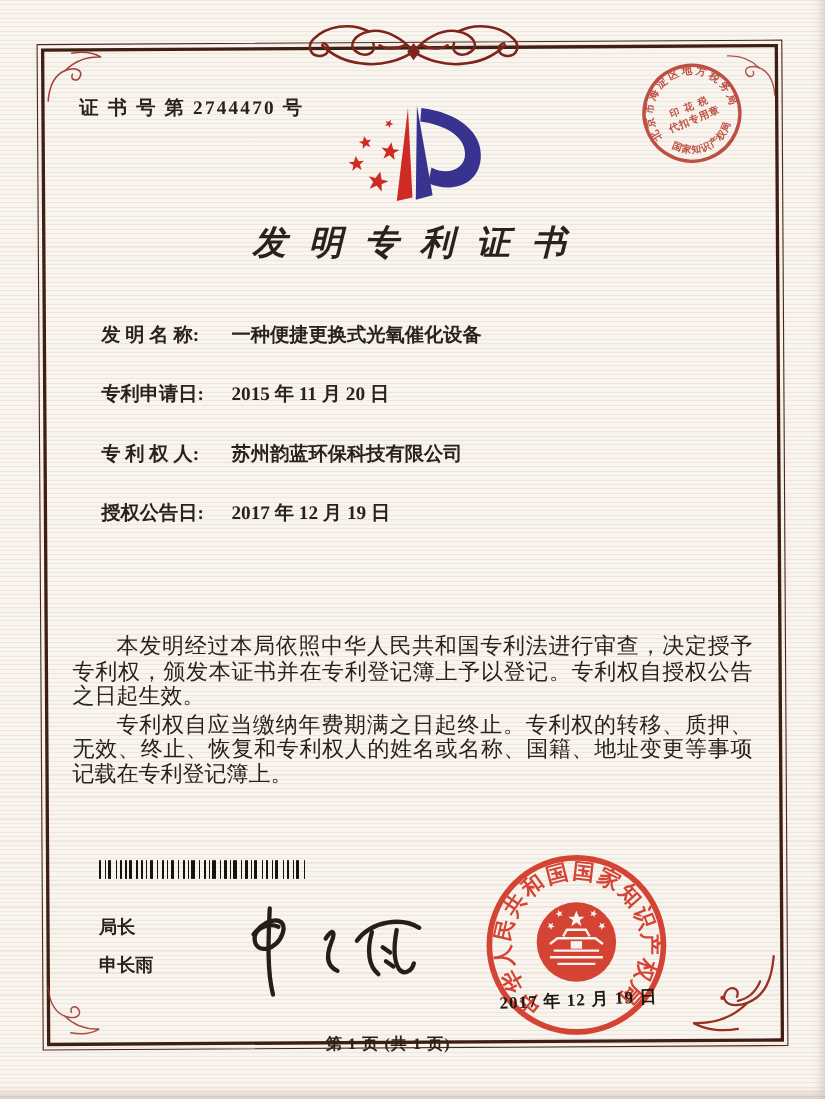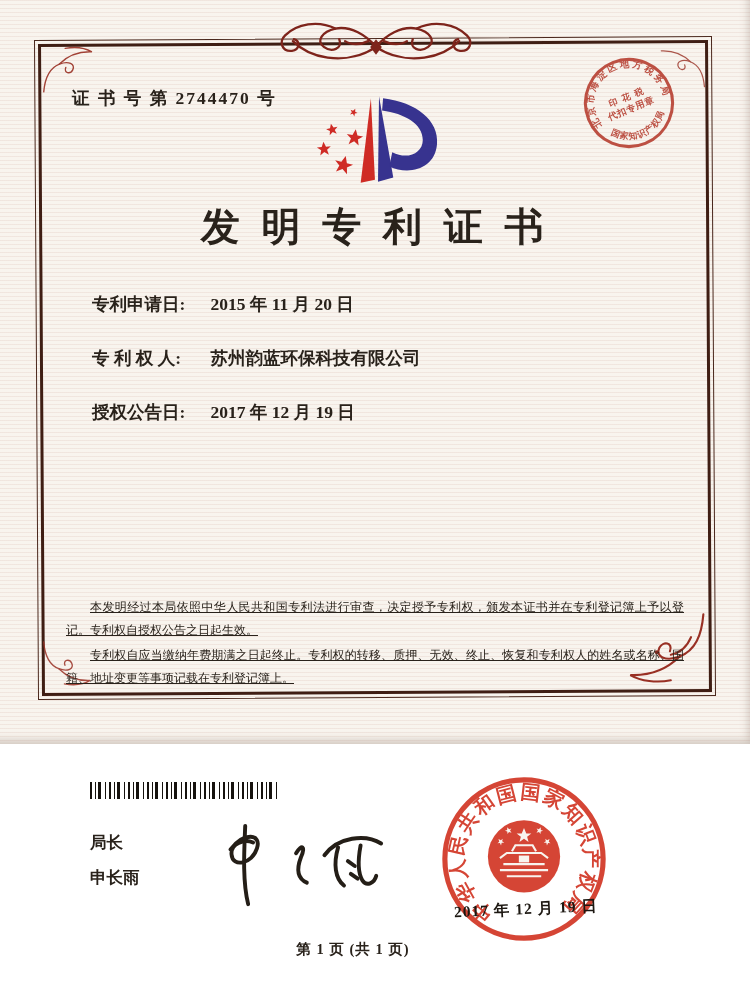--- a/index.html
+++ b/index.html
@@ -1,45 +1,45 @@
 <!DOCTYPE html>
 <html><head>
 <meta charset="utf-8">
 <style>
   html,body{margin:0;padding:0;}
   body{width:750px;height:1007px;overflow:hidden;
        font-family:"Liberation Serif","DejaVu Serif",serif;color:#29221b;}
-  .paper{position:relative;width:750px;height:744px;
+  .paper{position:relative;width:750px;height:999px;
     background-color:#f8f4ee;
     background-image:
       repeating-linear-gradient(180deg, rgba(213,178,168,0.22) 0px, rgba(213,178,168,0.22) 1px, rgba(255,255,255,0) 1px, rgba(255,255,255,0) 4px);
     box-shadow: inset -7px -9px 10px -6px rgba(95,65,52,0.28);
   }
   .frame{position:absolute;left:36px;top:38px;right:36px;bottom:46px;
     border:1px solid #4a281d; transform:rotate(-0.35deg); z-index:1;}
   .frame::before{content:"";position:absolute;inset:3px;border:3px solid #3f1e14;}
   .ornament-top{position:absolute;left:258px;top:16px;width:236px;height:58px;z-index:4;}
   .corner{position:absolute;z-index:3;}
   .corner.br{right:44px;bottom:54px;width:88px;height:88px;}
   .corner.tl{left:42px;top:42px;width:58px;height:58px;transform:scale(-1,-1);opacity:.9;}
   .corner.tr{right:44px;top:42px;width:52px;height:52px;transform:scale(1,-1);opacity:.8;}
   .corner.bl{left:42px;bottom:54px;width:56px;height:56px;transform:scale(-1,1);opacity:.85;}
   .cert-no{position:absolute;left:72px;top:86px;font-size:17.5px;font-weight:bold;
     letter-spacing:2px;z-index:5;}
   .tax-stamp{position:absolute;left:578px;top:52px;width:102px;height:102px;
     transform:rotate(-22deg);z-index:6;}
   .logo{position:absolute;left:296px;top:86px;width:164px;height:114px;z-index:5;}
   .title{position:absolute;left:0;top:200px;width:100%;margin:0;text-align:center;
-    font-size:39px;font-weight:bold;letter-spacing:6px;z-index:5;}
+    font-size:31px;font-weight:bold;letter-spacing:6px;z-index:5;font-style:italic;}
   .fields{position:absolute;left:92px;top:292px;width:580px;z-index:5;}
   .field{height:20px;margin-bottom:34px;font-size:17.5px;font-weight:bold;white-space:nowrap;}
   .flabel{display:inline-block;min-width:108px;}
   .fvalue{margin-left:6px;}
-  .body-text{position:absolute;left:66px;top:596px;width:618px;z-index:5;
-    font-size:12px;line-height:22.5px;text-align:justify;text-decoration:underline;}
+  .body-text{position:absolute;left:66px;top:577px;width:618px;z-index:5;
+    font-size:20px;line-height:22.5px;text-align:justify;}
   .body-text p{margin:0 0 3px 0;text-indent:2em;font-weight:500;}
   .barcode{position:absolute;left:90px;top:782px;width:190px;height:17px;z-index:5;
     background:repeating-linear-gradient(90deg,#16120e 0 2px,transparent 2px 5px,#16120e 5px 6px,transparent 6px 8px,#16120e 8px 11px,transparent 11px 15px,#16120e 15px 16px,transparent 16px 19px);}
   .director{position:absolute;left:90px;top:832px;z-index:5;font-size:16.5px;font-weight:bold;}
   .director div{margin-bottom:13px;}
   .signature{position:absolute;left:200px;top:822px;width:198px;height:88px;z-index:7;}
   .seal{position:absolute;left:438px;top:773px;width:172px;height:172px;z-index:6;opacity:.93;}
   .seal-date{position:absolute;left:454px;top:899px;z-index:7;font-size:15.5px;font-weight:bold;
     letter-spacing:1px;color:#1c1711;transform:rotate(-2.5deg);white-space:nowrap;}
   .footer-page{position:absolute;left:0;top:940px;width:100%;text-align:center;
@@ -128,20 +128,24 @@
     </g>
     <g fill="#37338f">
       <path d="M81,10 L80,94 L95,90 Z"></path>
       <path d="M85,12 C118,16 140,34 138,57 C136,82 110,88 91,79 L94,65 C109,73 124,66 124,53 C124,37 106,27 84,24 Z"></path>
     </g>
   </svg>
 
   <h1 class="title">发 明 专 利 证 书</h1>
 
   <div class="fields">
+    <div class="field">
+      <span class="flabel">发 明 名 称:</span>
+      <span class="fvalue">一种便捷更换式光氧催化设备</span>
+    </div>
     <div class="field">
       <span class="flabel">专利申请日:</span>
       <span class="fvalue">2015 年 11 月 20 日</span>
     </div>
     <div class="field">
       <span class="flabel">专 利 权 人:</span>
       <span class="fvalue">苏州韵蓝环保科技有限公司</span>
     </div>
     <div class="field">
       <span class="flabel">授权公告日:</span>

